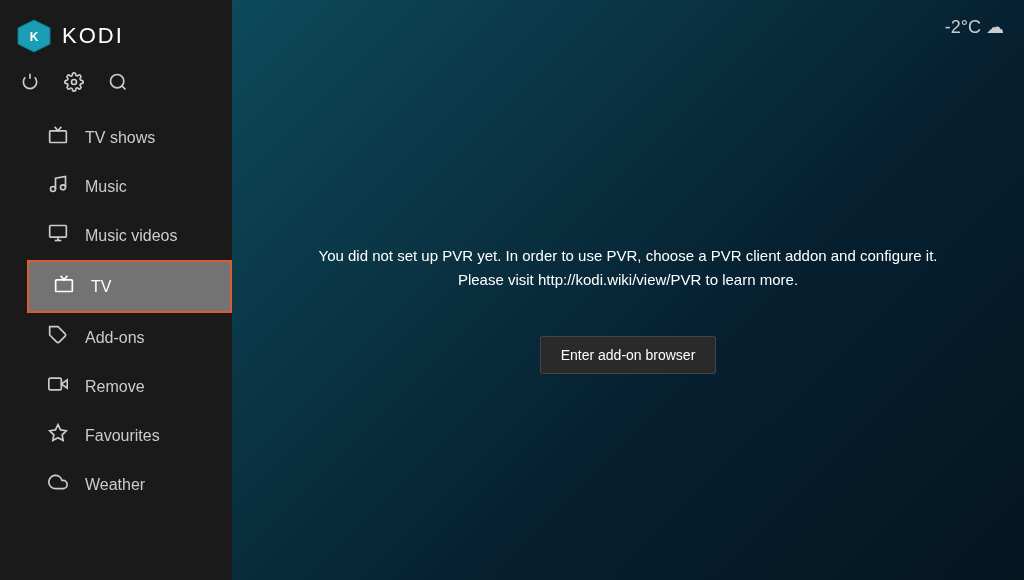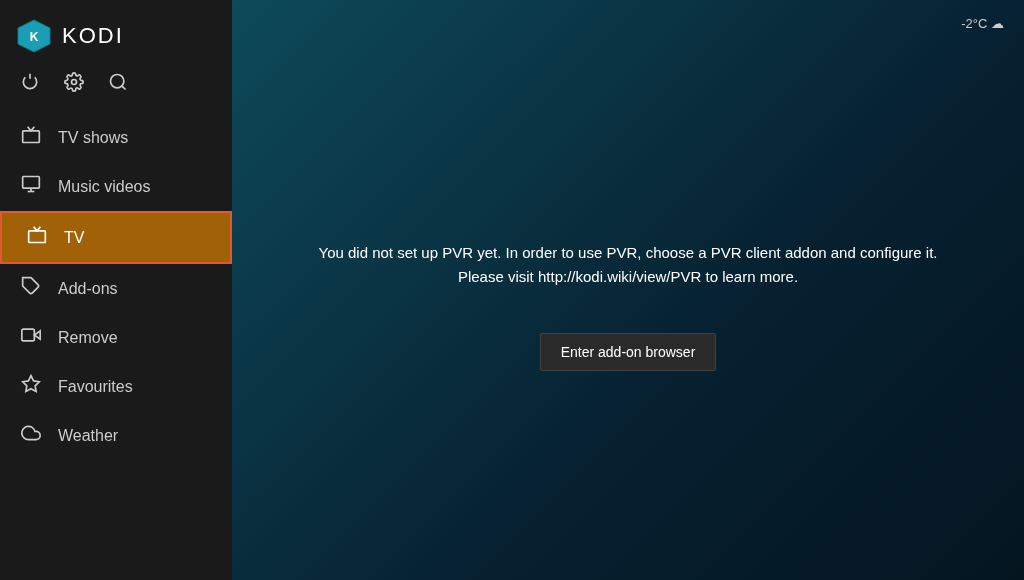--- a/index.html
+++ b/index.html
@@ -66,24 +66,25 @@
 
     .nav-item {
       display: flex;
       align-items: center;
       padding: 12px 20px;
       gap: 16px;
       cursor: pointer;
       color: #ccc;
       font-size: 16px;
       position: relative;
+      margin-left: 27px;
     }
 
     .nav-item.active {
-      background: #a16207;
+      background: #737373;
       color: #fff;
       border: 2px solid #e05a30;
       padding-left: 24px;
     }
 
     .nav-item .nav-icon {
       font-size: 18px;
       width: 22px;
       text-align: center;
       color: inherit;
@@ -116,21 +117,21 @@
       color: #fff;
     }
 
     .clock-time {
       font-size: 32px;
       font-weight: 300;
       line-height: 1;
     }
 
     .clock-weather {
-      font-size: 13px;
+      font-size: 18px;
       color: #ccc;
       margin-top: 2px;
     }
 
     .content-area {
       flex: 1;
       display: flex;
       align-items: center;
       justify-content: center;
       flex-direction: column;
@@ -200,20 +201,30 @@
     <div class="nav-item">
       <span class="nav-icon">
         <svg width="20" height="20" viewBox="0 0 24 24" fill="none" stroke="currentColor" stroke-width="2">
           <rect x="2" y="7" width="20" height="14" rx="1"></rect>
           <polyline points="16 2 12 7 8 2"></polyline>
         </svg>
       </span>
       <span class="nav-label">TV shows</span>
     </div>
 
+    <div class="nav-item">
+      <span class="nav-icon">
+        <svg width="20" height="20" viewBox="0 0 24 24" fill="none" stroke="currentColor" stroke-width="2">
+          <path d="M9 18V5l12-2v13"></path>
+          <circle cx="6" cy="18" r="3"></circle>
+          <circle cx="18" cy="16" r="3"></circle>
+        </svg>
+      </span>
+      <span class="nav-label">Music</span>
+    </div>
 
     <div class="nav-item">
       <span class="nav-icon">
         <svg width="20" height="20" viewBox="0 0 24 24" fill="none" stroke="currentColor" stroke-width="2">
           <rect x="2" y="3" width="20" height="14" rx="1"></rect>
           <polyline points="8 21 16 21"></polyline>
           <line x1="12" y1="17" x2="12" y2="21"></line>
         </svg>
       </span>
       <span class="nav-label">Music videos</span>

